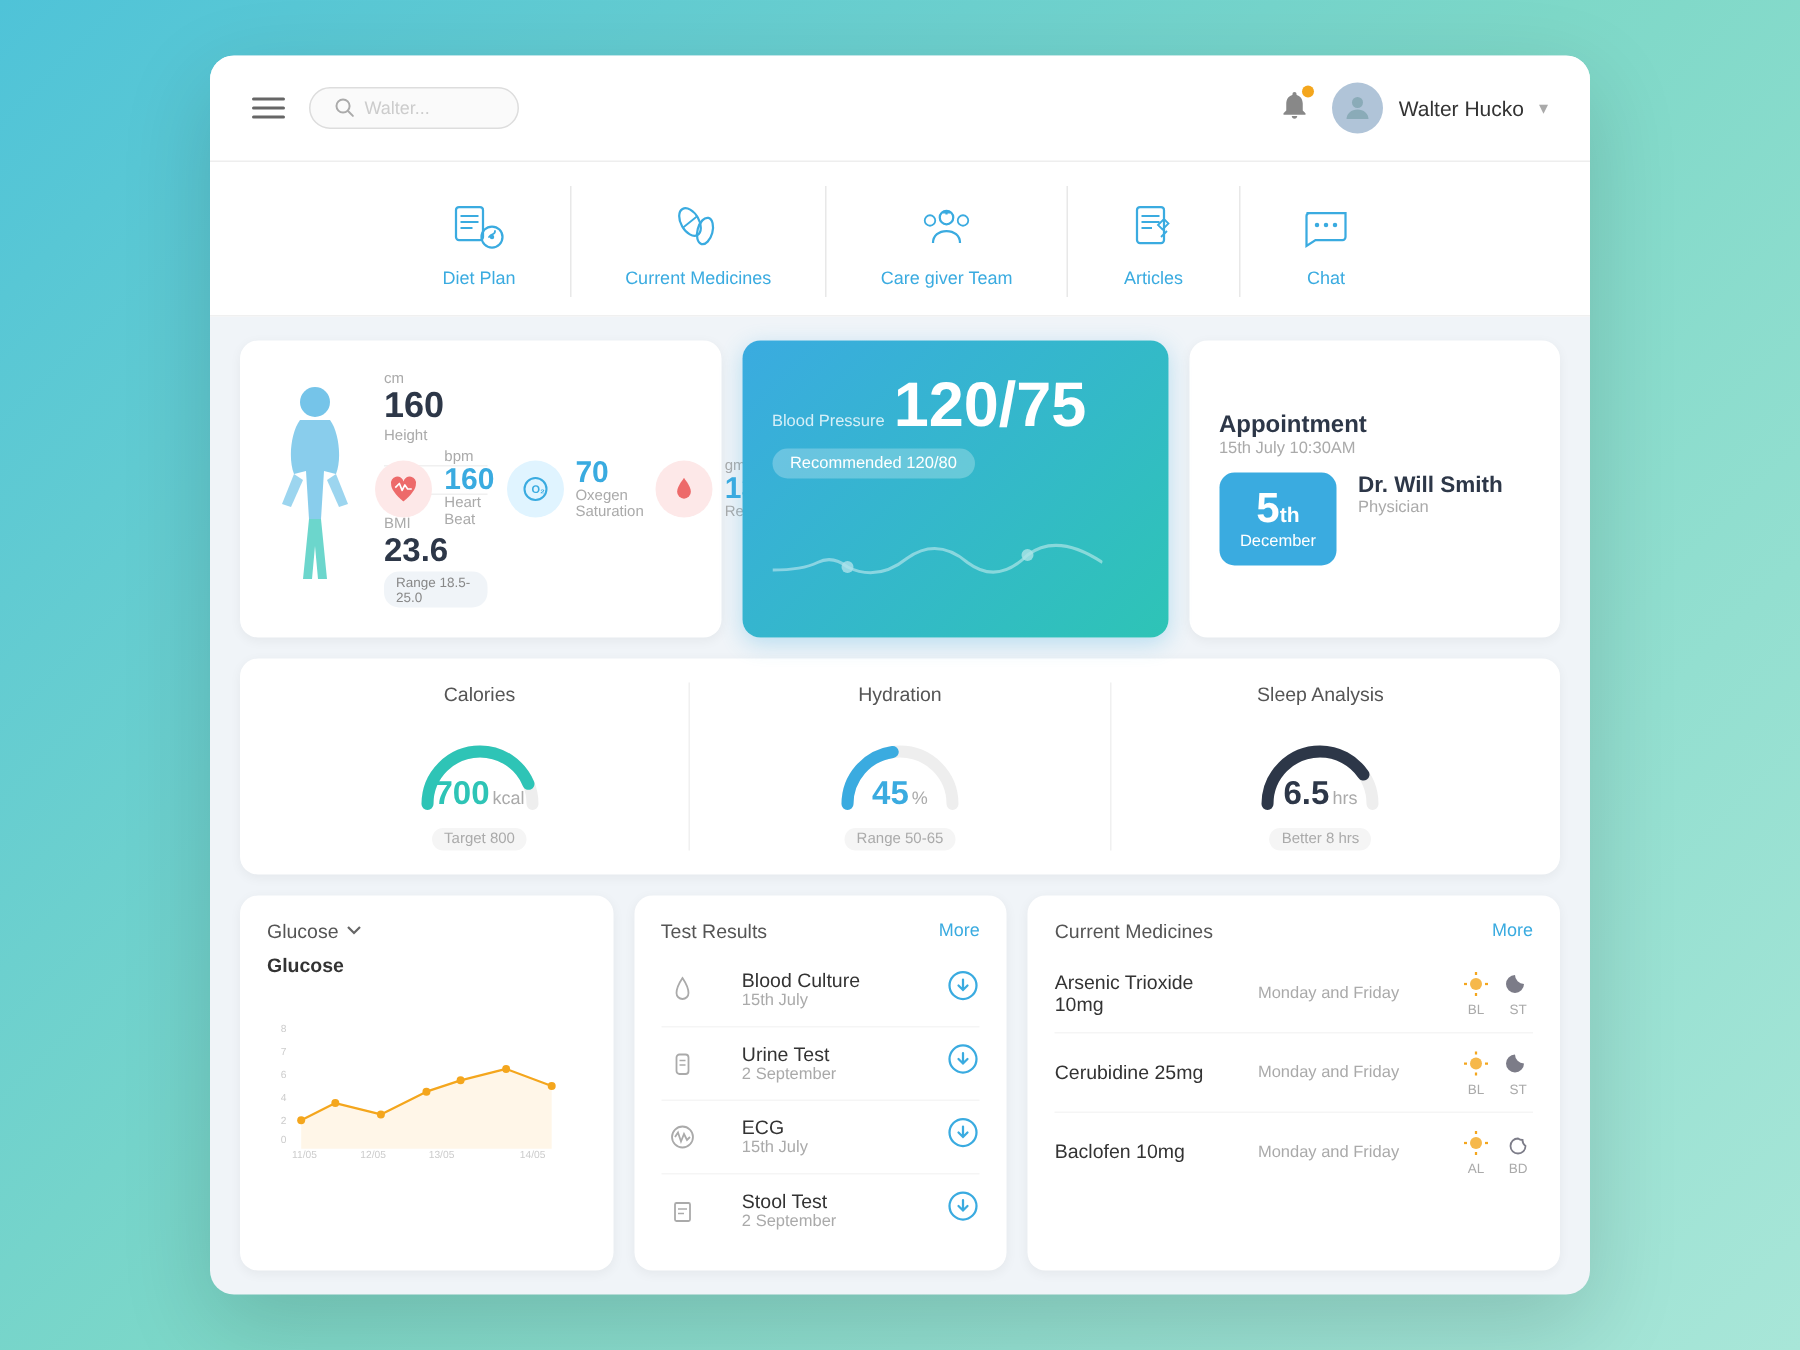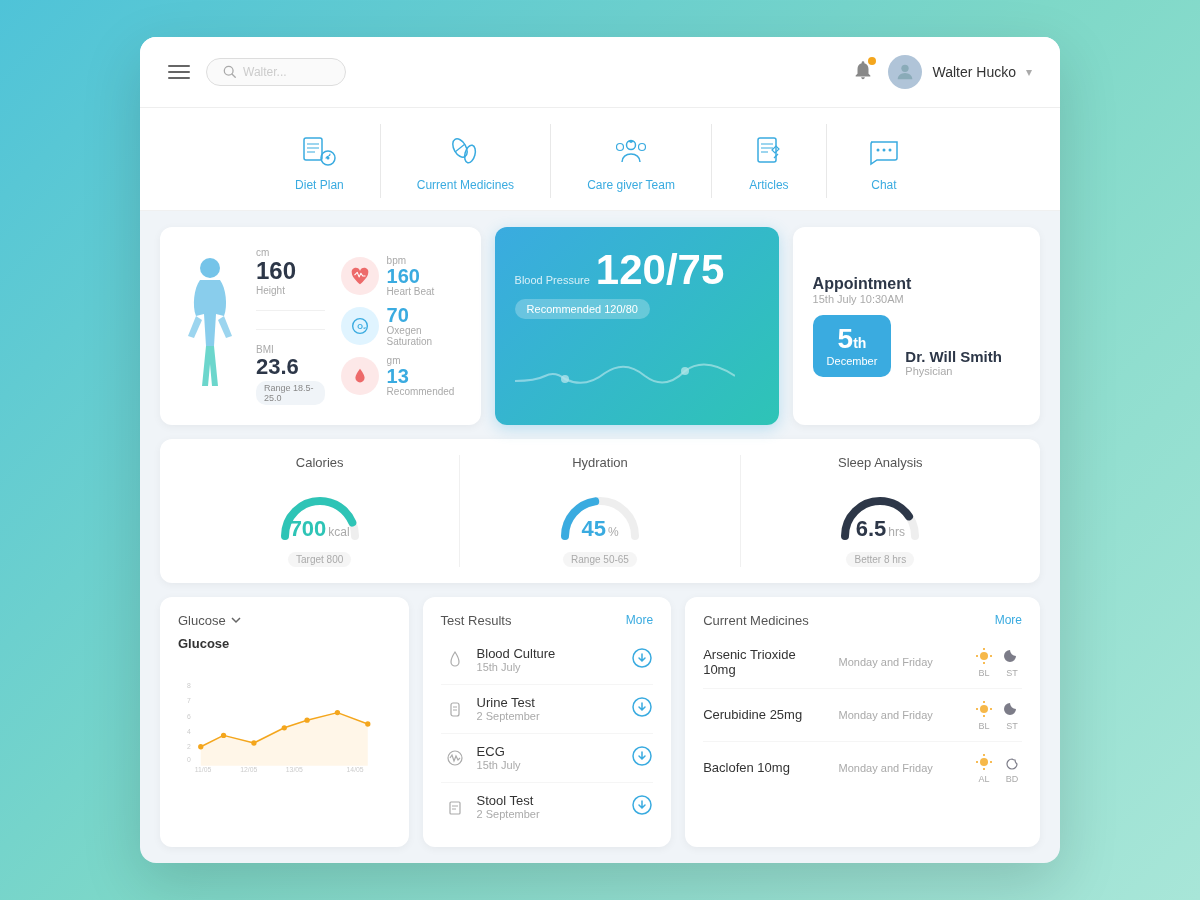--- a/index.html
+++ b/index.html
@@ -87,21 +87,21 @@
     .vitals-info { flex: 1; display: flex; flex-direction: column; gap: 10px; justify-content: center; }
     .vital-row { display: flex; flex-direction: column; }
     .vital-label { font-size: 10px; color: #aaa; }
     .vital-value { font-size: 24px; font-weight: 700; color: #2d3748; line-height: 1.1; }
     .vital-sub { font-size: 10px; color: #aaa; }
     .range-badge {
       display: inline-block; background: #f0f4f8; border-radius: 10px;
       padding: 2px 8px; font-size: 9px; color: #888; margin-top: 2px;
     }
     .divider-h { height: 1px; background: #f0f0f0; margin: 4px 0; }
-    .metrics-col { display: flex; flex-direction: column; gap: 8px; justify-content: center; width: 120px; }
+    .metrics-col { display: flex; flex-direction: row; gap: 8px; justify-content: center; width: 120px; }
     .metric-item { display: flex; align-items: center; gap: 8px; }
     .metric-icon-circle {
       width: 38px; height: 38px; border-radius: 50%; display: flex; align-items: center; justify-content: center; flex-shrink: 0;
     }
     .metric-text { display: flex; flex-direction: column; }
     .metric-val { font-size: 20px; font-weight: 700; color: #3aabe0; line-height: 1; }
     .metric-name { font-size: 10px; color: #aaa; }
     
     .bp-card {
       background: linear-gradient(135deg, #3aabe0 0%, #2ec4b6 100%);
@@ -117,21 +117,21 @@
     }
     .bp-wave { margin-top: 12px; opacity: 0.6; }
     
     .appt-card {
       background: white; border-radius: 12px; padding: 18px 20px;
       flex: 0.85; display: flex; flex-direction: column; justify-content: center; gap: 6px;
       box-shadow: 0 2px 8px rgba(0,0,0,0.05);
     }
     .appt-title { font-size: 16px; font-weight: 600; color: #2d3748; }
     .appt-date { font-size: 11px; color: #aaa; }
-    .appt-content { display: flex; align-items: flex-end; gap: 14px; margin-top: 4px; }
+    .appt-content { display: flex; align-items: flex-start; gap: 14px; margin-top: 4px; }
     .appt-date-box {
       background: #3aabe0; border-radius: 10px; padding: 10px 14px;
       text-align: center; color: white; min-width: 64px;
     }
     .appt-day { font-size: 28px; font-weight: 700; line-height: 1; }
     .appt-suffix { font-size: 14px; font-weight: 700; }
     .appt-month { font-size: 11px; margin-top: 2px; }
     .appt-doctor { display: flex; flex-direction: column; }
     .doctor-name { font-size: 15px; font-weight: 600; color: #2d3748; }
     .doctor-role { font-size: 11px; color: #aaa; }
@@ -158,21 +158,21 @@
     }
     .card-header { display: flex; align-items: center; justify-content: space-between; margin-bottom: 8px; }
     .card-title { font-size: 13px; color: #555; font-weight: 500; }
     .card-sub { font-size: 13px; color: #333; font-weight: 600; margin-bottom: 8px; }
     .dropdown { display: flex; align-items: center; gap: 4px; font-size: 13px; color: #555; cursor: pointer; }
     
     .test-card {
       background: white; border-radius: 12px; padding: 16px 18px;
       flex: 1; box-shadow: 0 2px 8px rgba(0,0,0,0.05);
     }
-    .test-item { display: flex; align-items: center; gap: 8px; padding: 10px 0; border-bottom: 1px solid #f5f5f5; }
+    .test-item { display: flex; align-items: center; gap: 26px; padding: 10px 0; border-bottom: 1px solid #f5f5f5; }
     .test-item:last-child { border-bottom: none; }
     .test-icon { width: 28px; height: 28px; display: flex; align-items: center; justify-content: center; color: #aaa; }
     .test-info { flex: 1; }
     .test-name { font-size: 13px; color: #333; font-weight: 500; }
     .test-date { font-size: 11px; color: #aaa; }
     .download-btn { color: #3aabe0; cursor: pointer; font-size: 16px; }
     
     .medicine-card {
       background: white; border-radius: 12px; padding: 16px 18px;
       flex: 1.5; box-shadow: 0 2px 8px rgba(0,0,0,0.05);

